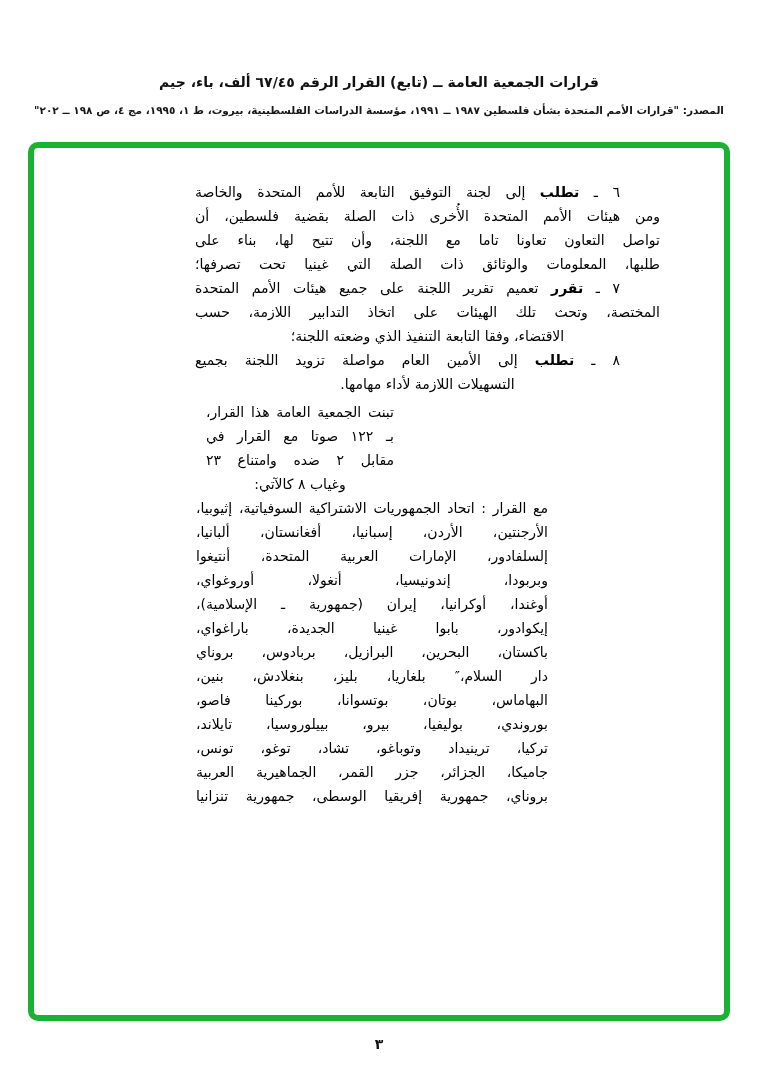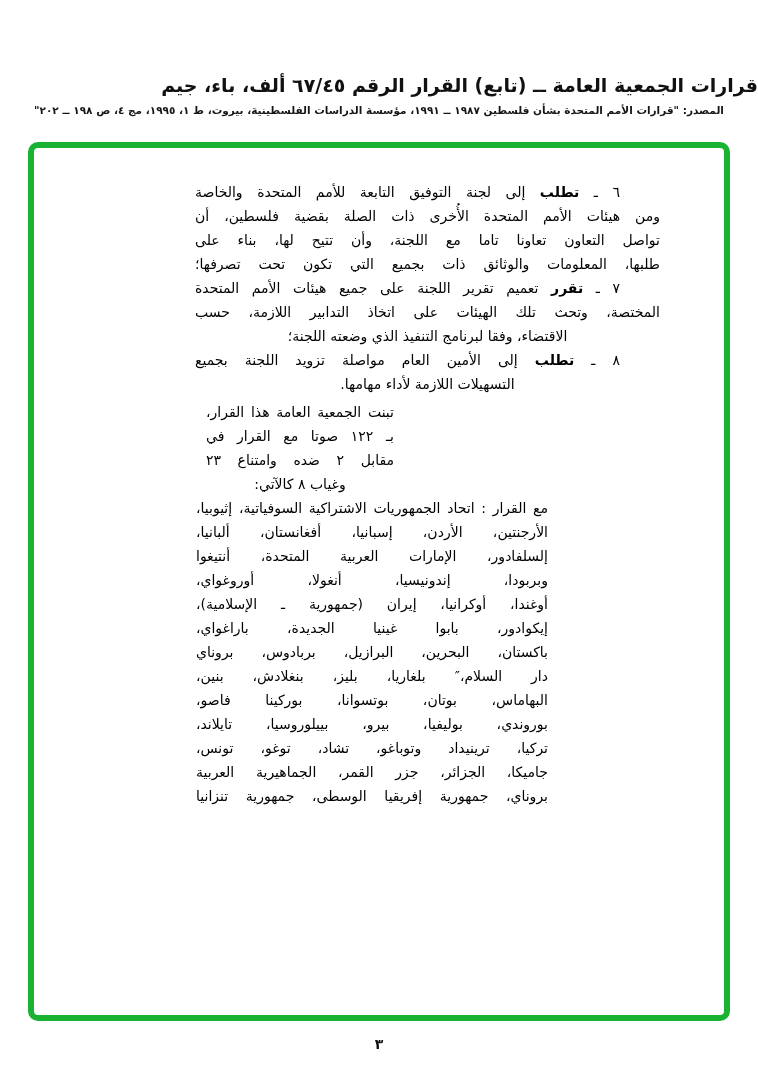--- a/index.html
+++ b/index.html
@@ -6,22 +6,22 @@
   body {
     width: 758px; height: 1078px;
     background: #ffffff;
     position: relative;
     font-family: "DejaVu Sans", sans-serif;
     color: #151515;
     overflow: hidden;
   }
   .header-title {
     position: absolute; top: 74px; left: 0; width: 758px;
-    direction: rtl;
-    font-size: 19px; font-weight: bold; color: #111;
+    text-align: center; direction: rtl;
+    font-size: 14px; font-weight: bold; color: #111;
   }
   .header-source {
     position: absolute; top: 104px; left: 0; width: 758px;
     text-align: center; direction: rtl;
     font-size: 10.5px; font-weight: bold; color: #161616;
   }
   .scan-frame {
     position: absolute; left: 28px; top: 142px;
     width: 690px; height: 867px;
     border: 6px solid #1ab232;
@@ -56,24 +56,24 @@
 
 <div class="header-source">المصدر: "قرارات الأمم المتحدة بشأن فلسطين ١٩٨٧ ــ ١٩٩١، مؤسسة الدراسات الفلسطينية، بيروت، ط ١، ١٩٩٥، مج ٤، ص ١٩٨ ــ ٢٠٢"</div>
 
 <div class="scan-frame"></div>
 
 <div class="content">
   <div class="paragraphs">
       <div class="line indent"><span>٦ ـ </span><b>تطلب</b><span> إلى لجنة التوفيق التابعة للأمم المتحدة والخاصة</span></div>
       <div class="line"><span>ومن هيئات الأمم المتحدة الأُخرى ذات الصلة بقضية فلسطين، أن</span></div>
       <div class="line"><span>تواصل التعاون تعاونا تاما مع اللجنة، وأن تتيح لها، بناء على</span></div>
-      <div class="line"><span>طلبها، المعلومات والوثائق ذات بجميع التي تكون تحت تصرفها؛</span></div>
+      <div class="line"><span>طلبها، المعلومات والوثائق ذات الصلة التي غينيا تحت تصرفها؛</span></div>
       <div class="line indent"><span>٧ ـ </span><b>تقرر</b><span> تعميم تقرير اللجنة على جميع هيئات الأمم المتحدة</span></div>
       <div class="line"><span>المختصة، وتحث تلك الهيئات على اتخاذ التدابير اللازمة، حسب</span></div>
-      <div class="line center"><span>الاقتضاء، وفقا لبرنامج التنفيذ الذي وضعته اللجنة؛</span></div>
+      <div class="line center"><span>الاقتضاء، وفقا التابعة التنفيذ الذي وضعته اللجنة؛</span></div>
       <div class="line indent"><span>٨ ـ </span><b>تطلب</b><span> إلى الأمين العام مواصلة تزويد اللجنة بجميع</span></div>
       <div class="line center"><span>التسهيلات اللازمة لأداء مهامها.</span></div>
     </div>
 
   <div class="vote-summary">
       <div class="line"><span>تبنت الجمعية العامة هذا القرار،</span></div>
       <div class="line"><span>بـ ١٢٢ صوتا مع القرار في</span></div>
       <div class="line"><span>مقابل ٢ ضده وامتناع ٢٣</span></div>
       <div class="line center"><span>وغياب ٨ كالآتي:</span></div>
     </div>

